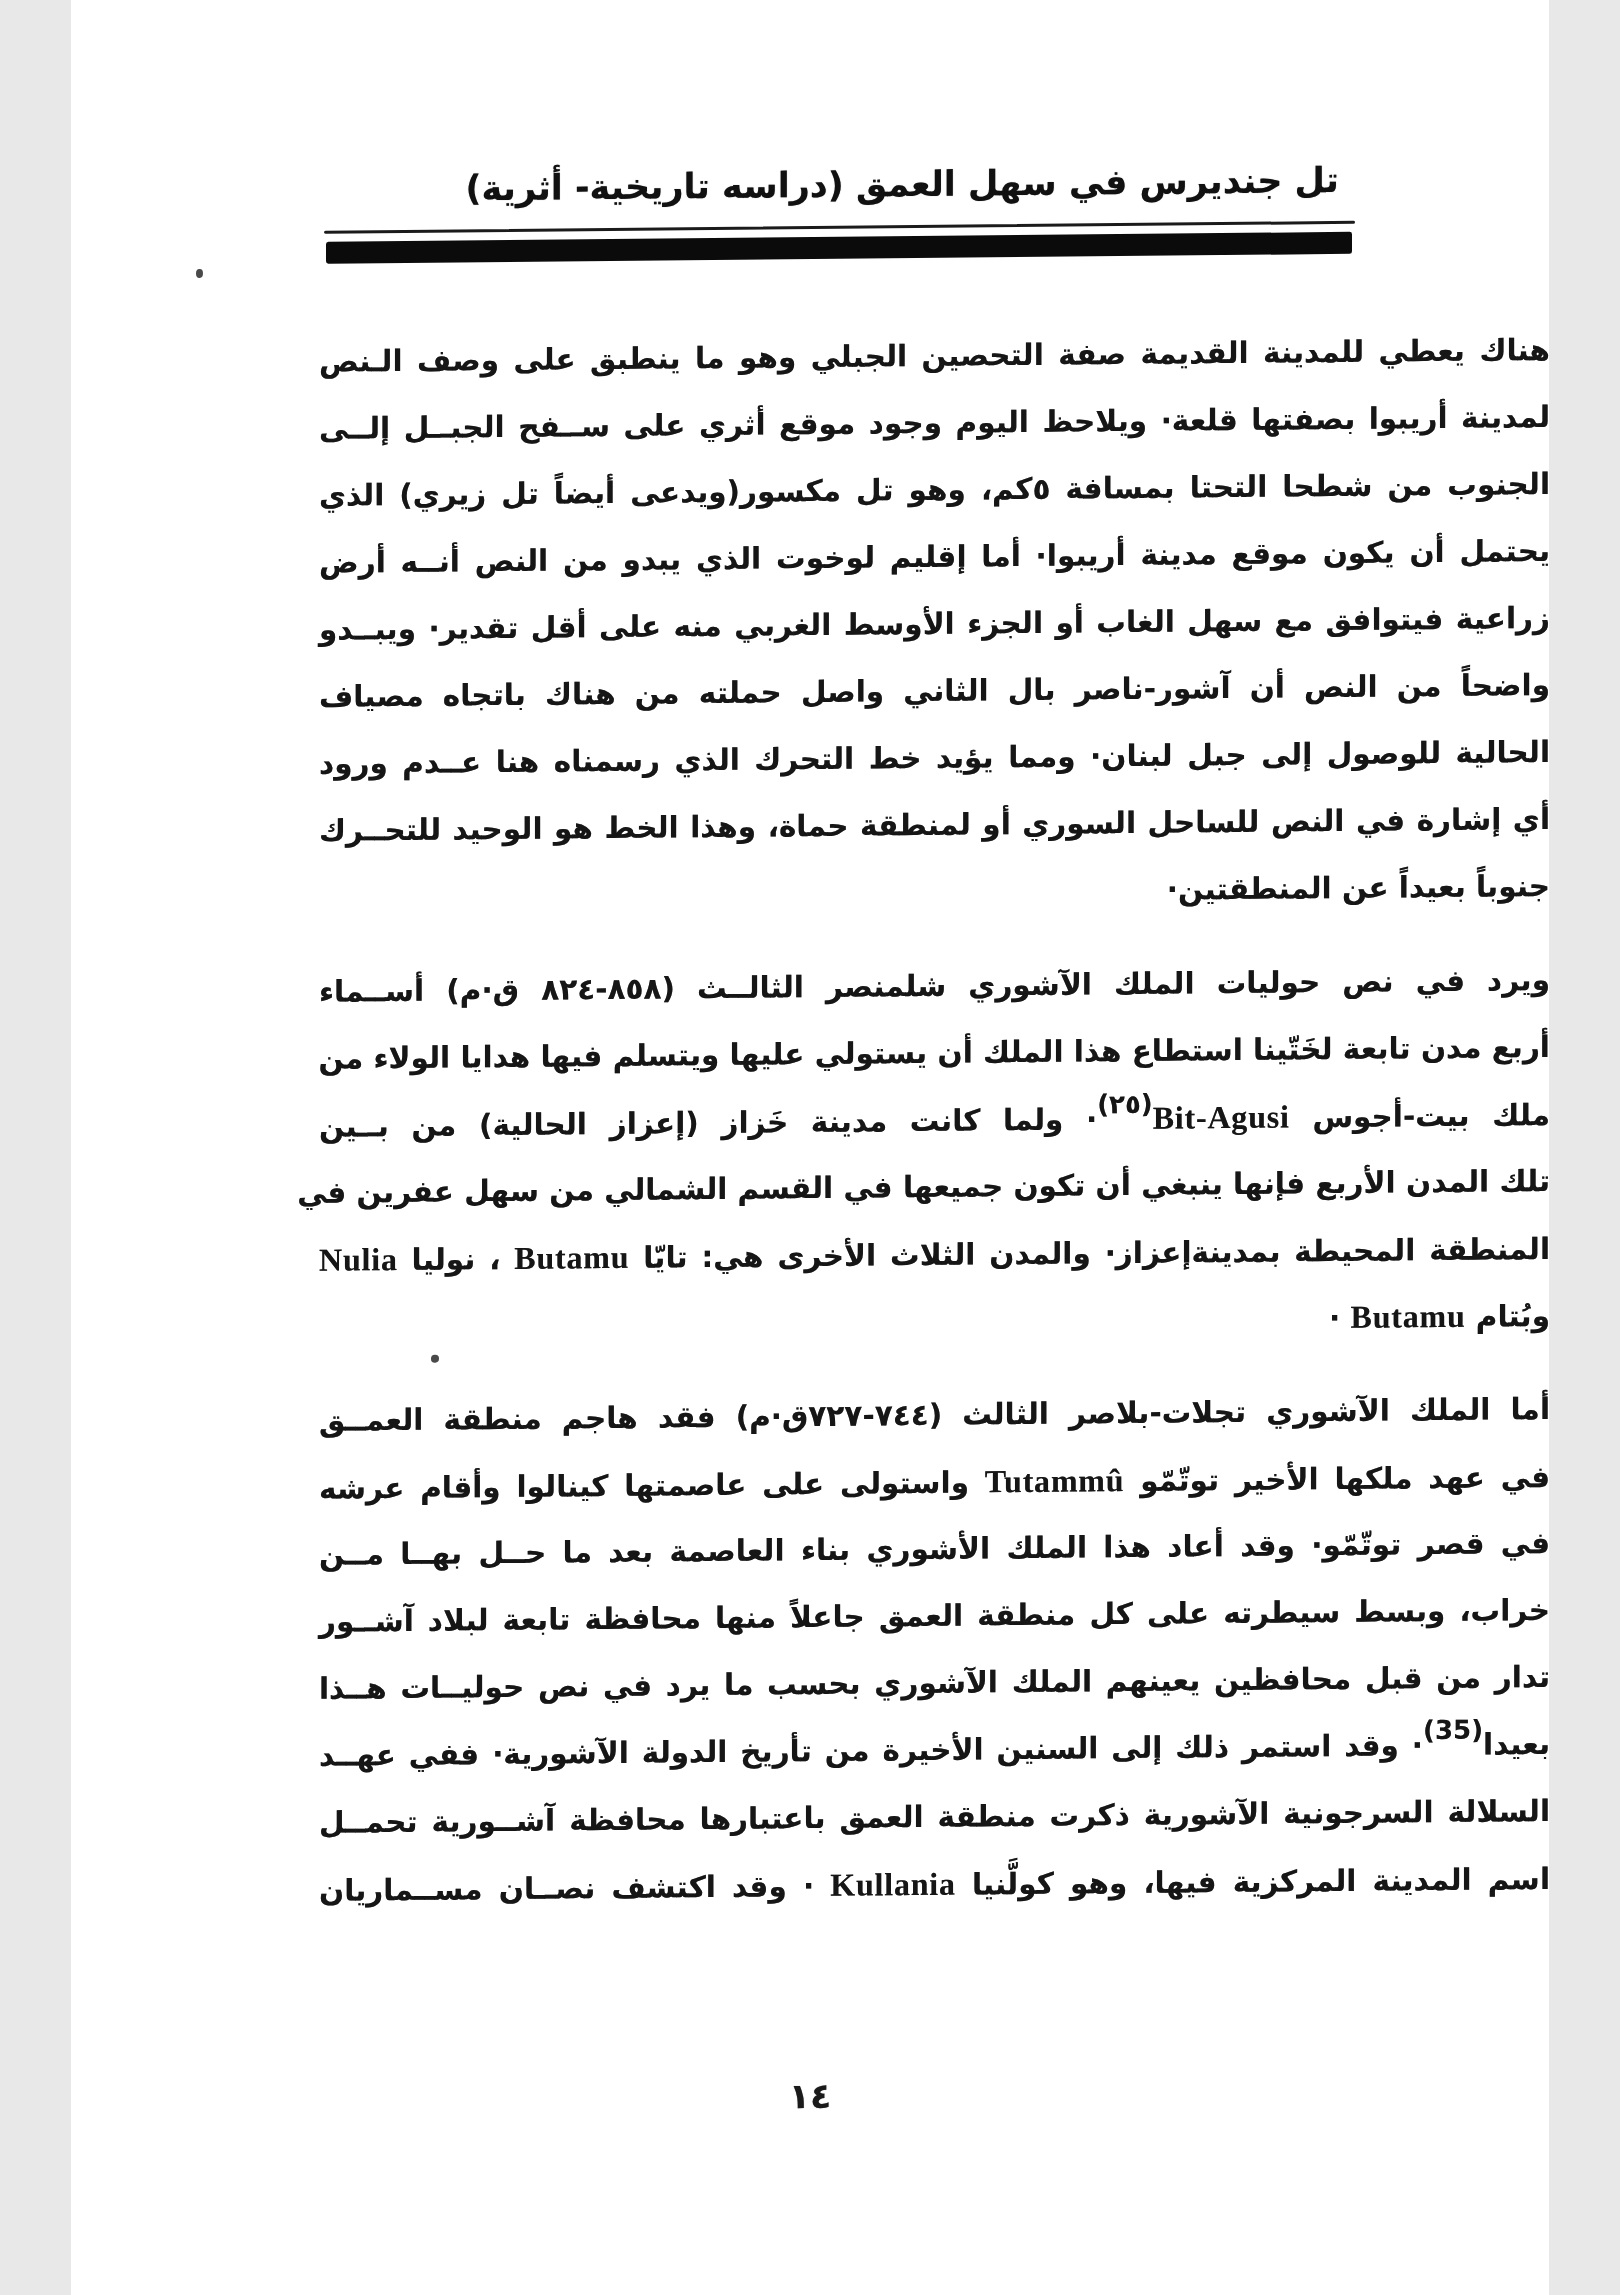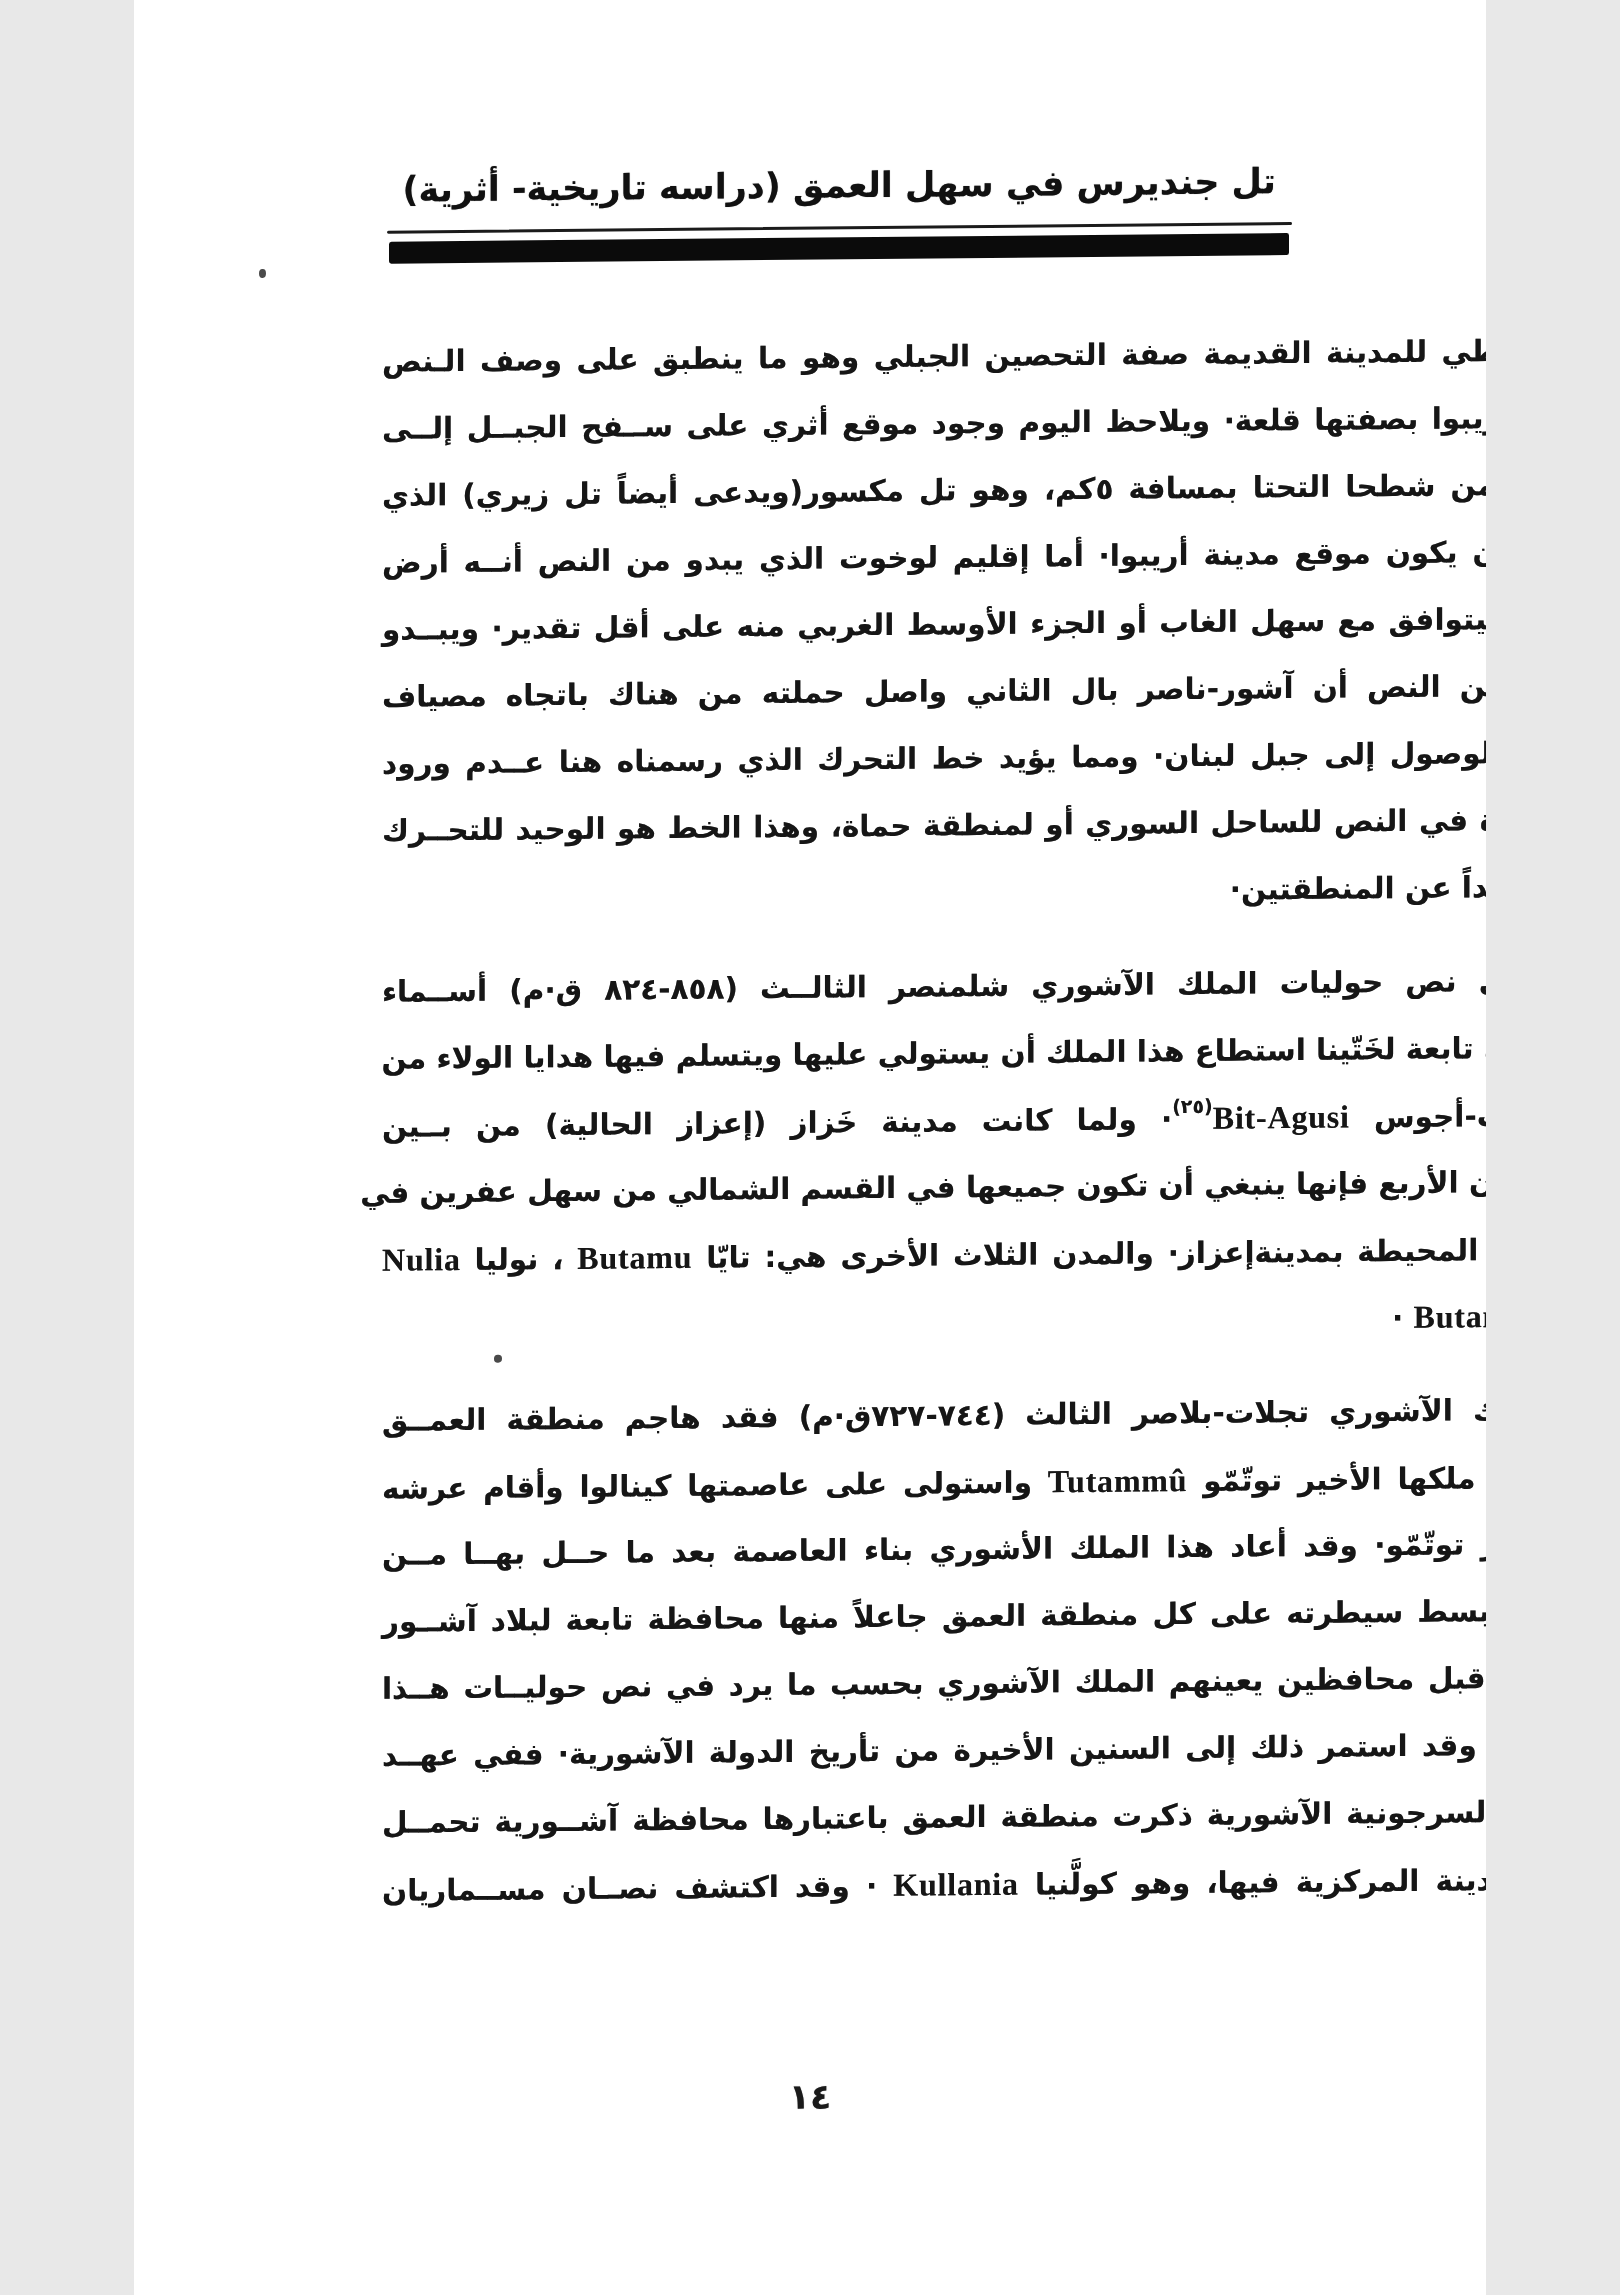--- a/index.html
+++ b/index.html
@@ -1,18 +1,18 @@
 <!DOCTYPE html>
 <html lang="ar" dir="rtl" style="font-size:13.5px"><head>
 <meta charset="utf-8">
 <style>
   html,body{margin:0;padding:0;background:#e8e8e8;}
   .page{
     position:relative;
-    width:1352px;height:2295px;
+    width:1478px;height:2295px;
     margin:0 auto;
     background:#ffffff;
     overflow:hidden;
     font-family:"DejaVu Sans",sans-serif;
     color:#161616;
     direction:rtl;
   }
   .skew{
     position:absolute;inset:0;
     transform:skewY(-0.55deg);
@@ -51,21 +51,21 @@
   }
   .line.last{
     text-align-last:right;
   }
   .latin{
     font-family:"Liberation Serif",serif;
     font-size:32px;font-weight:700;
     letter-spacing:0.8px;
   }
   sup.fn{
-    font-size:19px;
+    font-size:26px;
     line-height:0;
     position:relative;top:-5px;
     vertical-align:super;
   }
   
   .page-number{
     position:absolute;top:2069px;left:0;width:100%;
     text-align:center;
     font-size:35px;font-weight:700;color:#1a1a1a;
     letter-spacing:5px;

